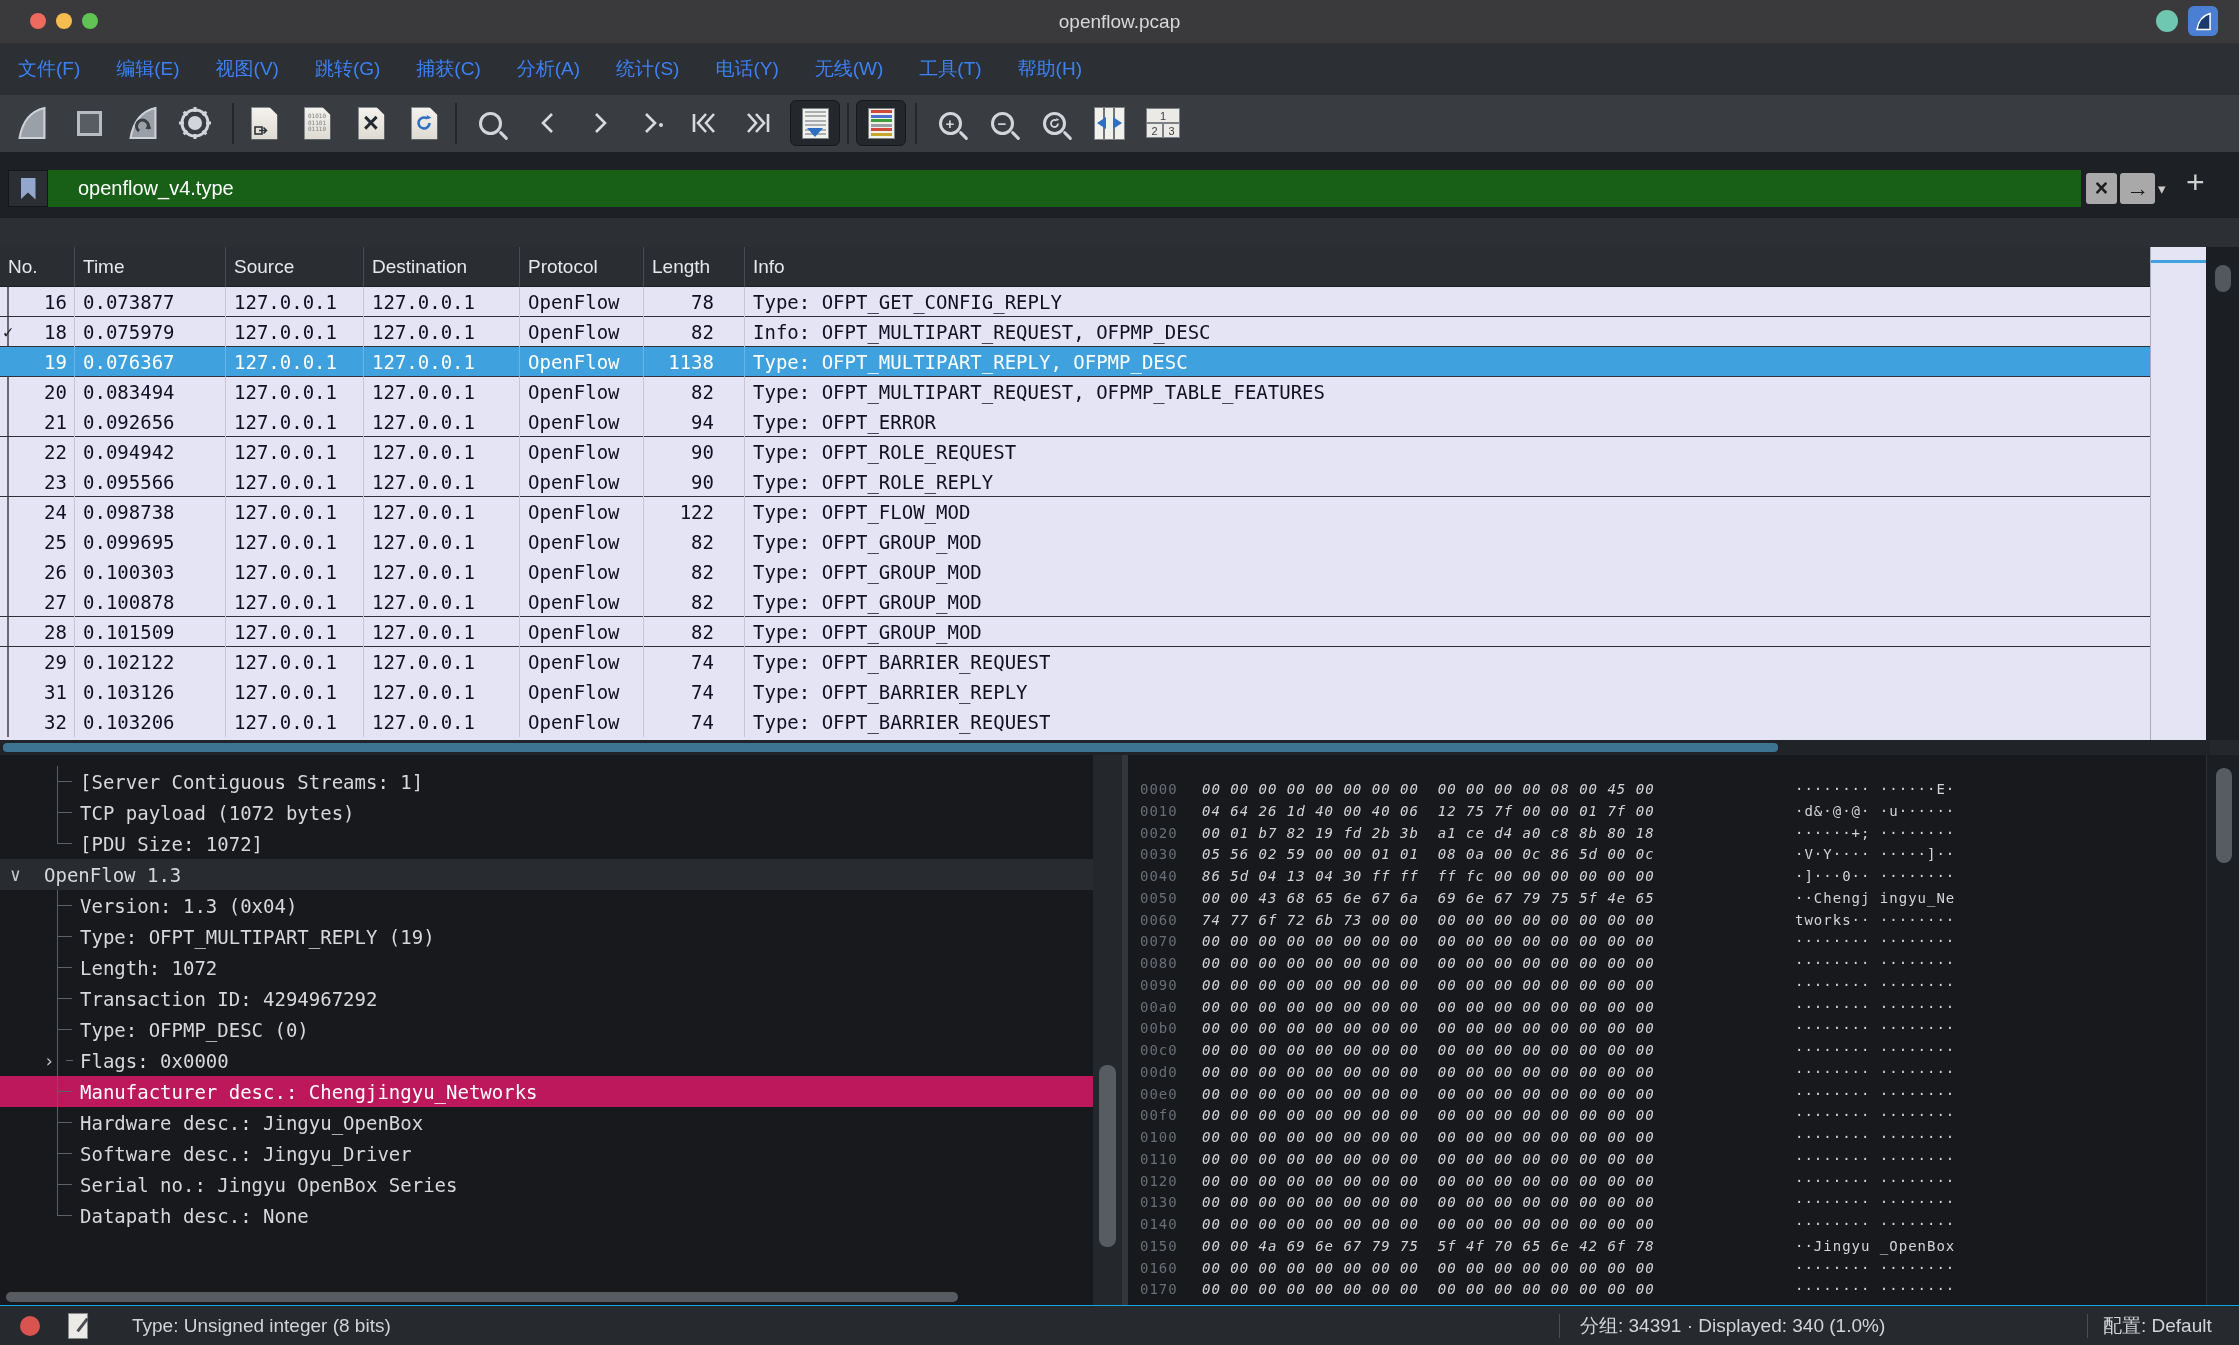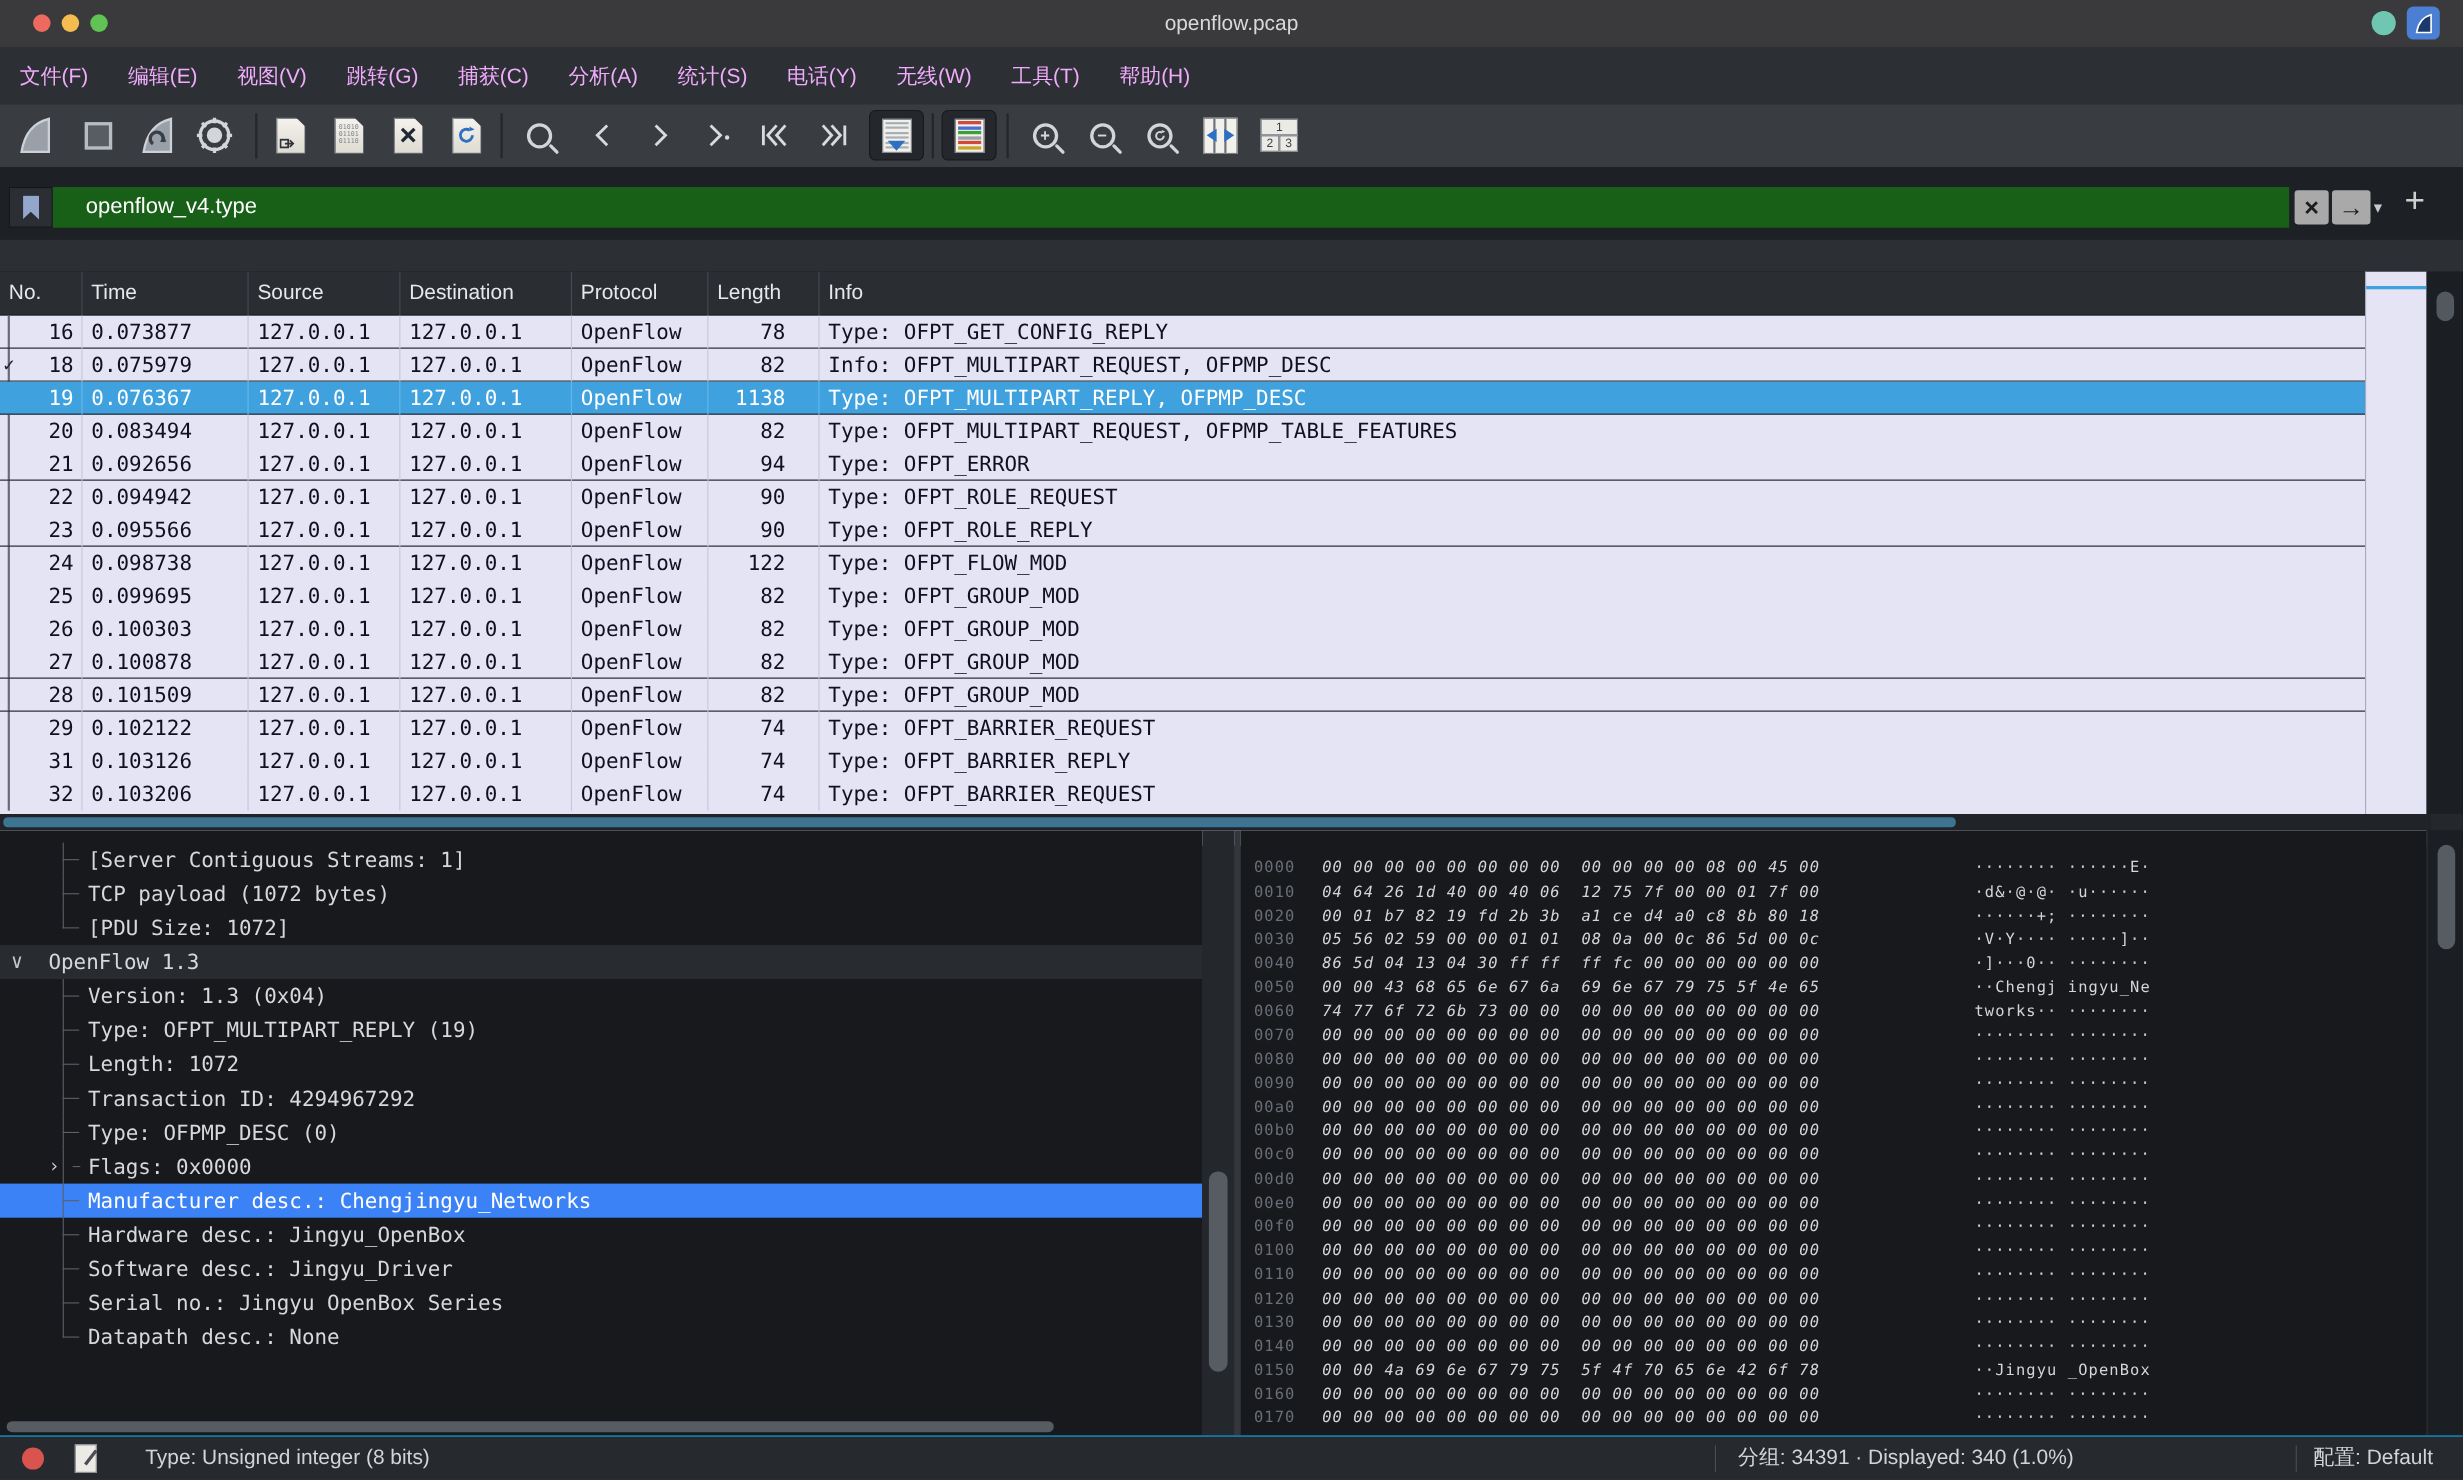--- a/index.html
+++ b/index.html
@@ -9,21 +9,21 @@
   
   .titlebar{position:absolute;left:0;top:0;width:2239px;height:43px;background:#3a3a3c;}
   .tl{position:absolute;top:13px;width:16px;height:16px;border-radius:50%;}
   .tl.r{left:30px;background:#ee6a5f}.tl.y{left:56px;background:#f5bd4f}.tl.g{left:82px;background:#61c354}
   .win-title{position:absolute;left:0;right:0;top:0;height:43px;line-height:43px;text-align:center;color:#d8d8d8;font-size:19px;}
   .tb-circle{position:absolute;left:2156px;top:10px;width:22px;height:22px;border-radius:50%;background:#6fc7b2;}
   .ws-appicon{position:absolute;left:2188px;top:6px;width:30px;height:30px;border-radius:6px;background:#4a7fd4;display:flex;align-items:center;justify-content:center;}
 
   
   .menubar{position:absolute;left:0;top:43px;width:2239px;height:52px;background:#2c2f34;display:flex;align-items:center;padding-left:6px;box-sizing:border-box;}
-  .menu-item{color:#f0abfc;font-size:19px;padding:5px 12px;margin-right:12px;border-radius:4px;}
+  .menu-item{color:#3b82f6;font-size:19px;padding:5px 12px;margin-right:12px;border-radius:4px;}
 
   
   .toolbar{position:absolute;left:0;top:95px;width:2239px;height:57px;background:#393c41;border-bottom:1px solid #25272b;}
   .tb-btn{position:absolute;top:5px;width:46px;height:46px;display:flex;align-items:center;justify-content:center;border-radius:6px;box-sizing:border-box;}
   .tb-btn.pressed{background:#24272b;border:1px solid #17191c;width:50px;}
   .tb-sep{position:absolute;top:8px;width:2px;height:41px;background:#24262a;}
   .i-square{width:19px;height:19px;background:#585d64;border:3px solid #b7bcc3;}
   .i-doc{position:relative;width:25px;height:31px;background:linear-gradient(#f4f2ec,#dedbd2);border:1px solid #868b92;
          clip-path:polygon(0 0,68% 0,100% 26%,100% 100%,0 100%);display:flex;align-items:center;justify-content:center;}
   .bin-txt{white-space:pre;font-size:6px;line-height:6.5px;color:#7e838a;font-family:"DejaVu Sans Mono",monospace;}
@@ -78,21 +78,21 @@
   
   .tealscroll{position:absolute;left:0;top:740px;width:2210px;height:15px;background:#202328;}
   .teal-thumb{position:absolute;left:3px;top:3px;width:1775px;height:9px;background:#3d7492;border-radius:4px;}
   .teal-corner{position:absolute;left:2210px;top:740px;width:29px;height:15px;background:#24272b;}
 
   
   .details{position:absolute;left:0;top:755px;width:1093px;height:550px;background:#17191d;font-family:"DejaVu Sans Mono",monospace;font-size:19px;color:#d6d8da;overflow:hidden;}
   .d-rows{position:absolute;left:0;top:11px;width:100%;}
   .d-row{position:relative;height:31px;display:flex;align-items:center;}
   .d-row.hl{background:#282c31;}
-  .d-row.sel{background:#3b82f6;color:#fff;}
+  .d-row.sel{background:#be185d;color:#fff;}
   .g-mid{position:absolute;left:57px;top:0;bottom:0;width:1px;background:#5c6067;}
   .g-end{position:absolute;left:57px;top:0;height:16px;width:1px;background:#5c6067;}
   .g-tick{position:absolute;left:57px;top:15px;width:15px;height:1px;background:#5c6067;}
   .g-tick.short{left:66px;width:7px;}
   .d-text{white-space:pre;}
   .d-text.l0{margin-left:44px;}
   .d-text.l1{margin-left:80px;}
   .chev{position:absolute;left:10px;top:50%;transform:translateY(-50%);color:#c3c6ca;font-size:18px;line-height:1;}
   .chev2{position:absolute;left:44px;top:50%;transform:translateY(-50%);color:#c3c6ca;font-size:17px;line-height:1;}
   .d-vscroll{position:absolute;left:1093px;top:755px;width:29px;height:550px;background:#24272b;}

